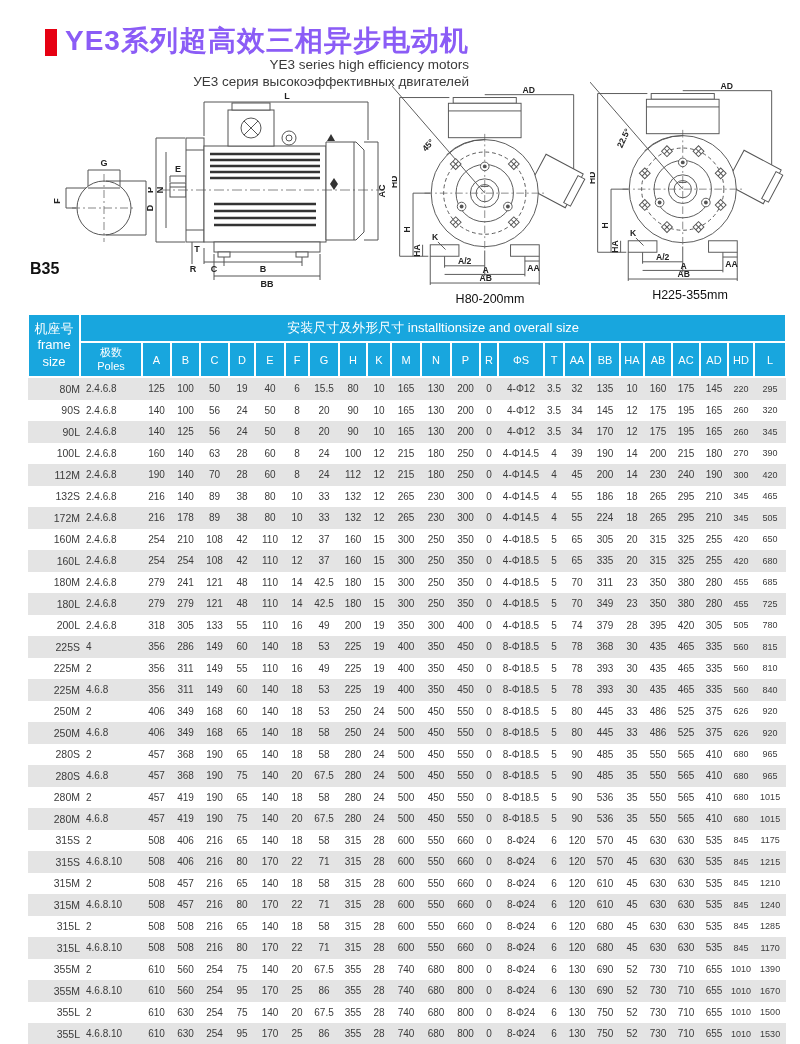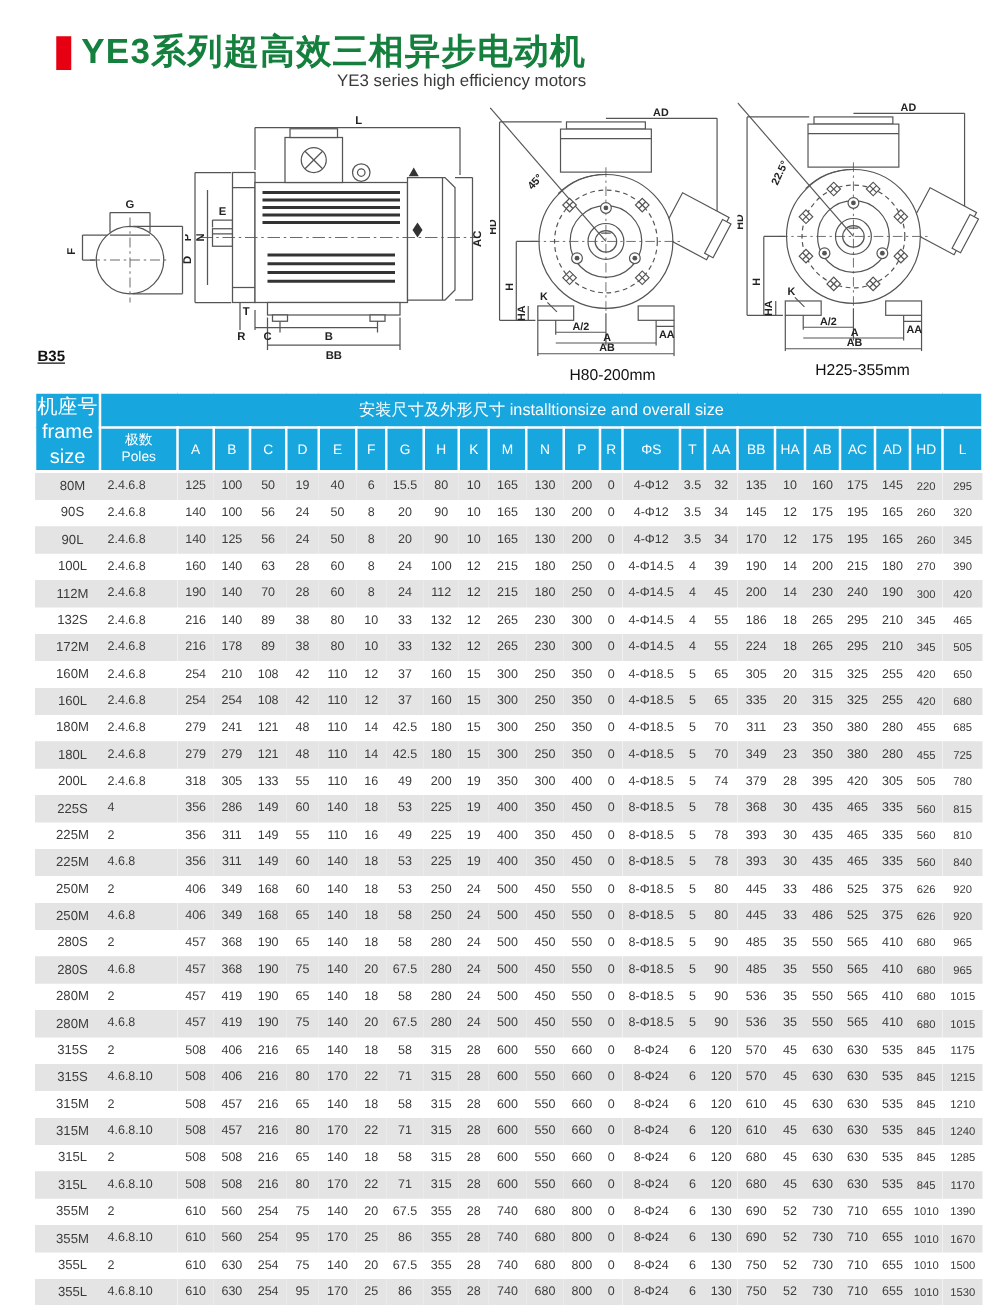--- a/index.html
+++ b/index.html
@@ -4,64 +4,65 @@
 <style>
   html,body{margin:0;padding:0;}
   body{
     width:800px;height:1044px;position:relative;background:#fff;
     font-family:"Liberation Sans","DejaVu Sans",sans-serif;color:#222;overflow:hidden;
   }
   
   .title-block{position:absolute;left:45px;top:26px;}
   .title-row{display:flex;align-items:flex-start;}
   .accent-bar{width:12px;height:27px;background:#e60012;margin-right:8px;margin-top:3px;}
-  .main-title{font-size:28px;font-weight:bold;color:#15803d;letter-spacing:1px;line-height:1.05;}
+  .main-title{font-size:28px;font-weight:bold;color:#8b5cf6;letter-spacing:1px;line-height:1.05;}
   .subtitle{margin-left:20px;font-size:13.5px;color:#3a3a3a;line-height:1.28;text-align:right;}
   
   .drawing{position:absolute;}
   #shaft-view{left:50px;top:138px;}
   #side-view-wrap{left:148px;top:90px;}
   #front-view-1{left:392px;top:86px;width:196px;}
   #front-view-2{left:590px;top:82px;width:200px;}
   .caption{font-size:12.5px;font-weight:normal;color:#111;text-align:center;margin-top:3px;}
   svg text{font-family:"Liberation Sans","DejaVu Sans",sans-serif;font-size:9px;font-weight:bold;fill:#222;stroke:none;}
   
-  .mounting-code{position:absolute;left:30px;top:278px;font-size:12px;font-weight:bold;color:#111;text-decoration:underline;}
+  .mounting-code{position:absolute;left:30px;top:260px;font-size:16px;font-weight:bold;color:#111;}
   
   .spec-table{
     position:absolute;left:27px;top:313px;width:758px;
     border-collapse:collapse;table-layout:fixed;
   }
   .spec-table th{
     background:#18a6de;color:#fff;font-weight:normal;
     border:2px solid #fff;padding:0;vertical-align:middle;text-align:center;
   }
   .th-span{font-size:13px;height:26px;}
-  .th-frame{font-size:16px;line-height:1.25;}
+  .th-frame{font-size:13px;line-height:1.25;}
   .th-poles{font-size:11px;line-height:1.25;height:33px;}
   .dim-head{font-size:11px;}
   .spec-table td{
     padding:0;height:21.5px;font-size:10px;color:#3b3b3b;
     text-align:center;white-space:nowrap;overflow:hidden;
   }
   .spec-table tbody tr:nth-child(odd) td{background:#e4e4e4;}
   .spec-table tbody tr:nth-child(even) td{background:#ffffff;}
-  td.c-frame{text-align:center;padding-left:8px;font-size:10.5px;}
+  td.c-frame{text-align:right;padding-left:8px;font-size:10.5px;}
   td.c-poles{text-align:left;padding-left:6px;margin-top:18px;}
   td.c-narrow{font-size:9px;}
 </style>
 </head>
 <body>
 
 <div class="title-block">
   <div class="title-row">
     <div class="accent-bar"></div>
     <div class="main-title">YE3系列超高效三相异步电动机</div>
   </div>
   <div class="subtitle">YE3 series high efficiency motors</div>
+  <div class="subtitle">УЕ3 серия высокоэффективных двигателей</div>
 </div>
 
 <div class="drawing" id="shaft-view">
   <svg width="110" height="120" viewBox="0 0 110 120">
     <g fill="none" stroke="#555" stroke-width="1">
       <circle cx="54" cy="70" r="27"></circle>
       <line x1="38" y1="50" x2="70" y2="50"></line>
       <line x1="54" y1="36" x2="54" y2="104" stroke-dasharray="8 3 2 3" stroke-width="0.7"></line>
       <line x1="22" y1="70" x2="86" y2="70" stroke-dasharray="8 3 2 3" stroke-width="0.7"></line>
       <line x1="38" y1="32" x2="70" y2="32"></line>

